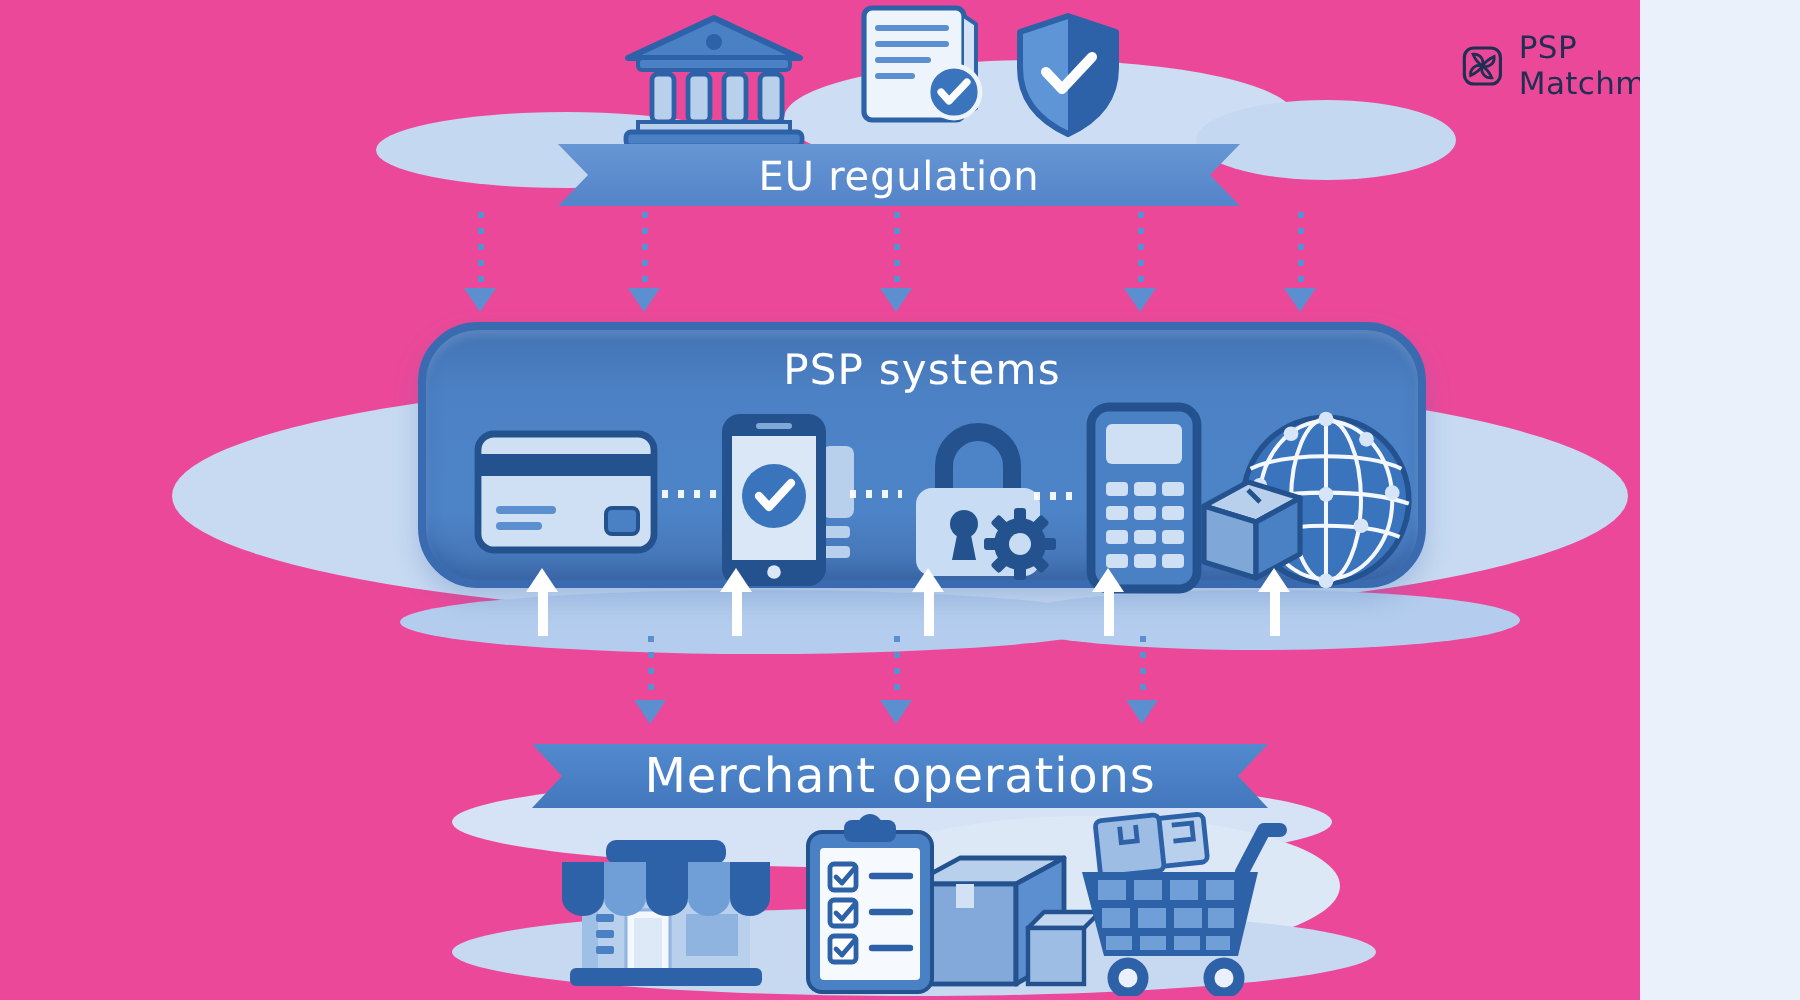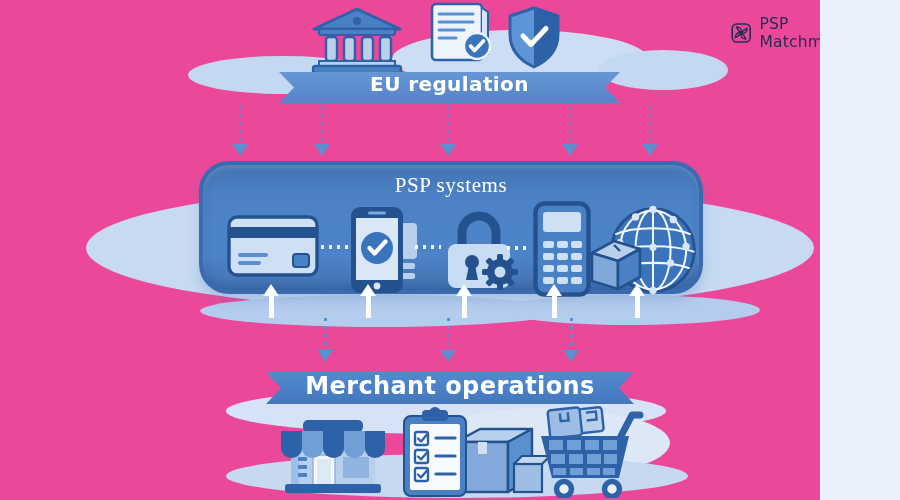--- a/index.html
+++ b/index.html
@@ -7,33 +7,33 @@
   body { font-family:"DejaVu Sans","Liberation Sans",sans-serif; background:#eaf1fb; position:relative; }
   .canvas { position:absolute; inset:0; width:820px; height:500px; background:#ec4899; overflow:hidden; }
 
   .blob { position:absolute; border-radius:50%; }
 
   
   .logo { position:absolute; top:15px; left:731px; display:flex; align-items:center; gap:8px; z-index:30; }
   .logo-text { font-size:15.5px; font-weight:500; color:#1f2f52; letter-spacing:.2px; }
 
   
-  .ribbon { position:absolute; display:flex; align-items:flex-start; justify-content:center;
-            color:#fff; font-weight:700; letter-spacing:.4px; z-index:10;
+  .ribbon { position:absolute; display:flex; align-items:center; justify-content:center;
+            color:#fff; font-weight:400; letter-spacing:.4px; z-index:10;
             clip-path:polygon(0% 0%,100% 0%,calc(100% - 15px) 50%,100% 100%,0% 100%,15px 50%); }
   .ribbon-eu { left:279px; top:72px; width:341px; height:31px; font-size:20px;
                background:linear-gradient(180deg,#6696d4,#5484c9); }
   .ribbon-merchant { left:266px; top:372px; width:368px; height:32px; font-size:24px;
                background:linear-gradient(180deg,#528ace,#4377bd); }
 
   
-  .psp-panel { position:absolute; left:199px; top:161px; width:504px; height:133px;
+  .psp-panel { position:absolute; left:209px; top:161px; width:504px; height:133px;
                border-radius:30px; border:4px solid #3a6bb0; z-index:9;
                background:linear-gradient(180deg,#4373b5 0%,#4c82c5 26%,#4d84c8 72%,#4371b2 100%);
-               box-shadow:0 6px 12px rgba(80,120,180,.28), inset 0 3px 4px rgba(255,255,255,.14), inset 0 -5px 8px rgba(30,70,130,.28);font-family:Liberation Serif, serif; }
+               box-shadow:0 6px 12px rgba(80,120,180,.28), inset 0 3px 4px rgba(255,255,255,.14), inset 0 -5px 8px rgba(30,70,130,.28); }
   .psp-title { position:absolute; top:8px; left:0; right:0; text-align:center;
                color:#fff; font-size:21px; font-weight:500; letter-spacing:.6px; }
   .psp-icon { position:absolute; }
   .connector { position:absolute; height:4px; z-index:11;
                background:repeating-linear-gradient(to right, rgba(255,255,255,.92) 0 3px, transparent 3px 8px); }
 
   
   .varrow { position:absolute; display:flex; flex-direction:column; align-items:center; z-index:12; }
   .varrow .dots { width:3px; background:repeating-linear-gradient(to bottom,#5b8fd0 0 3.2px, transparent 3.2px 8px); }
   .varrow .head-down { width:0; height:0; border-left:8px solid transparent; border-right:8px solid transparent; border-top:12px solid #5b8fd0; margin-top:2px; }

